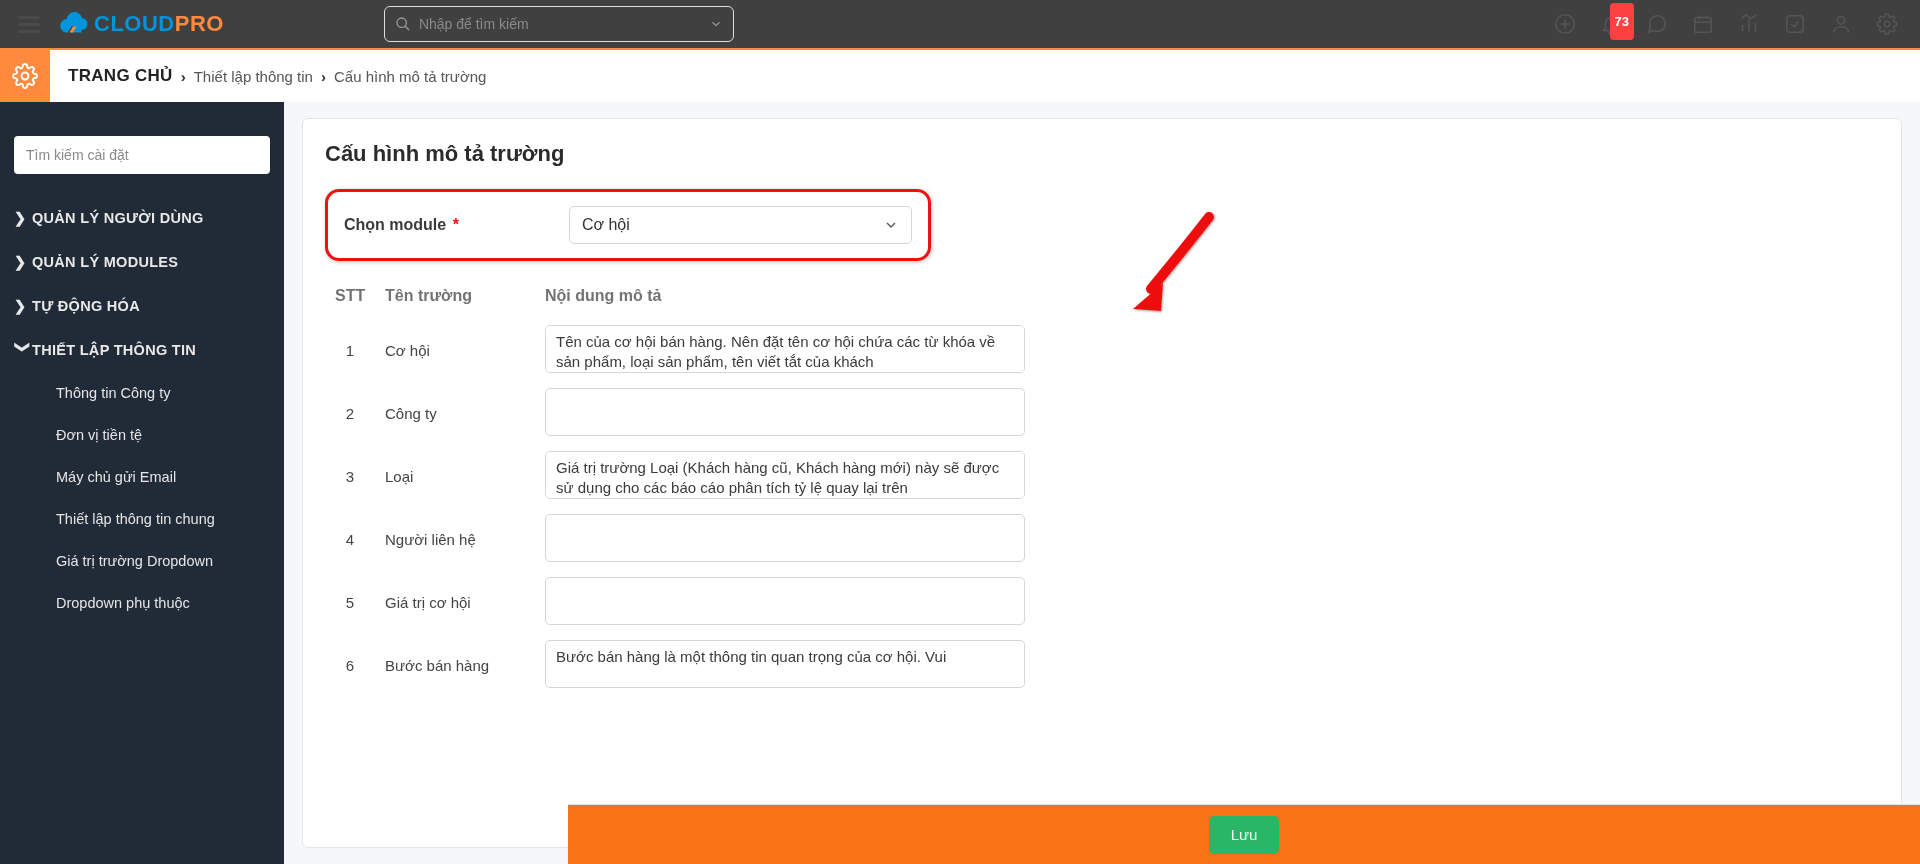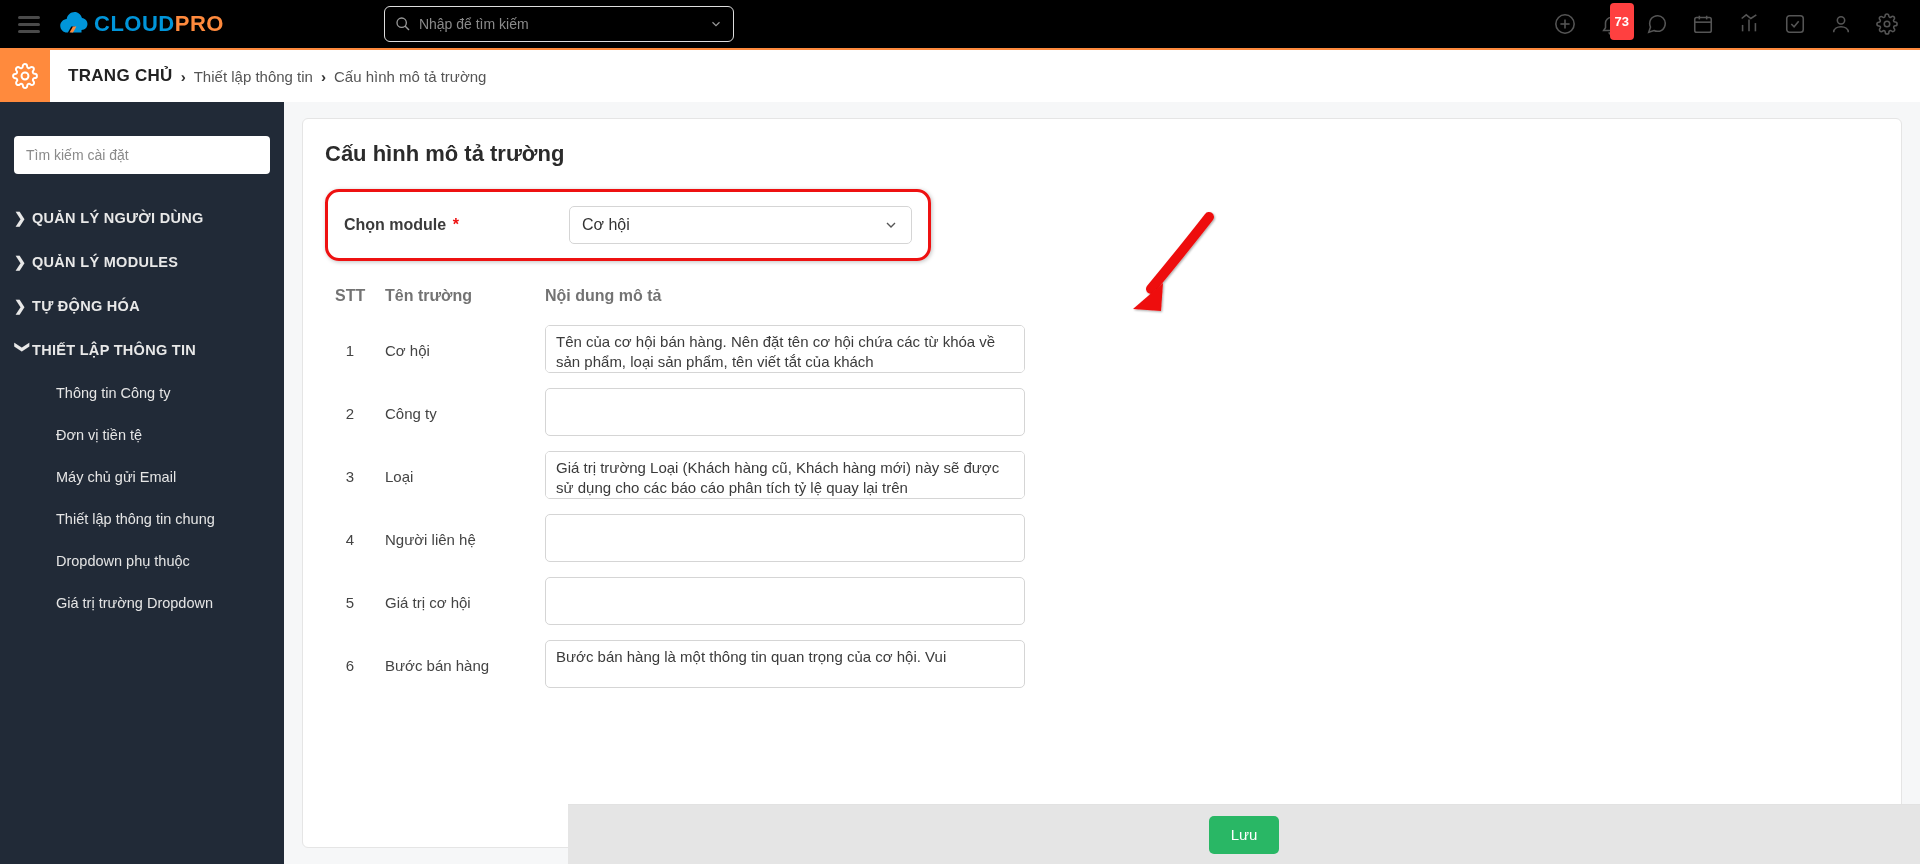--- a/index.html
+++ b/index.html
@@ -1,19 +1,19 @@
 <!DOCTYPE html>
 <html><head>
 <meta charset="utf-8">
 <style>
 * { box-sizing: border-box; margin: 0; padding: 0; }
 body { font-family: "Segoe UI", Arial, sans-serif; font-size: 14px; color: #333; background: #fff; overflow: hidden; }
 
 
-.topbar { display: flex; align-items: center; height: 50px; padding: 0 8px; border-bottom: 2px solid #ff8a3d; background: #000000; }
+.topbar { display: flex; align-items: center; height: 50px; padding: 0 8px; border-bottom: 2px solid #ff8a3d; background: #404040; }
 .hamburger { width: 42px; height: 42px; display:flex; align-items:center; justify-content:center; cursor:pointer; }
 .hamburger-lines, .hamburger-lines::before, .hamburger-lines::after { content:""; display:block; width:22px; height:3px; background:#4a4a4a; border-radius:2px; }
 .hamburger-lines::before { position:relative; top:-7px; }
 .hamburger-lines::after { position:relative; top:4px; }
 
 .logo { display:flex; align-items:center; margin-left:6px; font-weight:700; }
 .logo-cloud { font-size:22px; color:#0095da; letter-spacing:0.5px; }
 .logo-pro { font-size:22px; color:#ff8a3d; letter-spacing:0.5px; }
 .cloud-icon { width:34px; height:26px; margin-right:4px; }
 
@@ -56,21 +56,21 @@
 .tbl { width:700px; }
 .tbl-head { display:flex; font-weight:700; font-size:16px; color:#737373; padding:0 0 14px 10px; }
 .col-stt { width:50px; }
 .col-name { width:160px; }
 .col-desc { flex:1; }
 .tbl-row { display:flex; align-items:center; padding:6px 0 6px 10px; }
 .tbl-row .col-stt { color:#444; text-align:center; padding-right:20px; font-size:15px; }
 .tbl-row .col-name { color:#444; font-size:15px; }
 .tbl-row .col-desc textarea { width:480px; height:48px; border:1px solid #d5d5d5; border-radius:5px; padding:6px 10px; font-family:inherit; font-size:15px; color:#3b3b3b; resize:none; overflow-y:scroll; line-height:1.35; }
 
-.footer-bar { position:absolute; left:284px; right:0; bottom:0; height:60px; background:#e5e5e5; border-top:1px solid #e2e2e2; display:flex; align-items:center; justify-content:center; }
+.footer-bar { position:absolute; left:284px; right:0; bottom:0; height:60px; background:#f97316; border-top:1px solid #e2e2e2; display:flex; align-items:center; justify-content:center; }
 .save-btn { background:#29b765; color:#fff; border:none; border-radius:5px; height:38px; padding:0 22px; font-size:15px; font-weight:500; cursor:pointer; }
 
 svg { display:block; }
 </style>
 </head>
 <body>
 
 <div class="topbar">
   <div class="hamburger">
     <span class="hamburger-lines"></span>
@@ -198,24 +198,24 @@
     <div class="side-sub">
         <span>Đơn vị tiền tệ</span>
       </div>
     <div class="side-sub">
         <span>Máy chủ gửi Email</span>
       </div>
     <div class="side-sub">
         <span>Thiết lập thông tin chung</span>
       </div>
     <div class="side-sub">
+        <span>Giá trị trường Dropdown</span>
+      </div>
+    <div class="side-sub">
         <span>Dropdown phụ thuộc</span>
-      </div>
-    <div class="side-sub">
-        <span>Giá trị trường Dropdown</span>
       </div>
   </div>
 
   <div class="content-wrap">
     <div class="card">
       <h2>Cấu hình mô tả trường</h2>
 
       <div class="module-row">
         <span class="module-label">
           <span>Chọn module</span><span class="req"> *</span>

